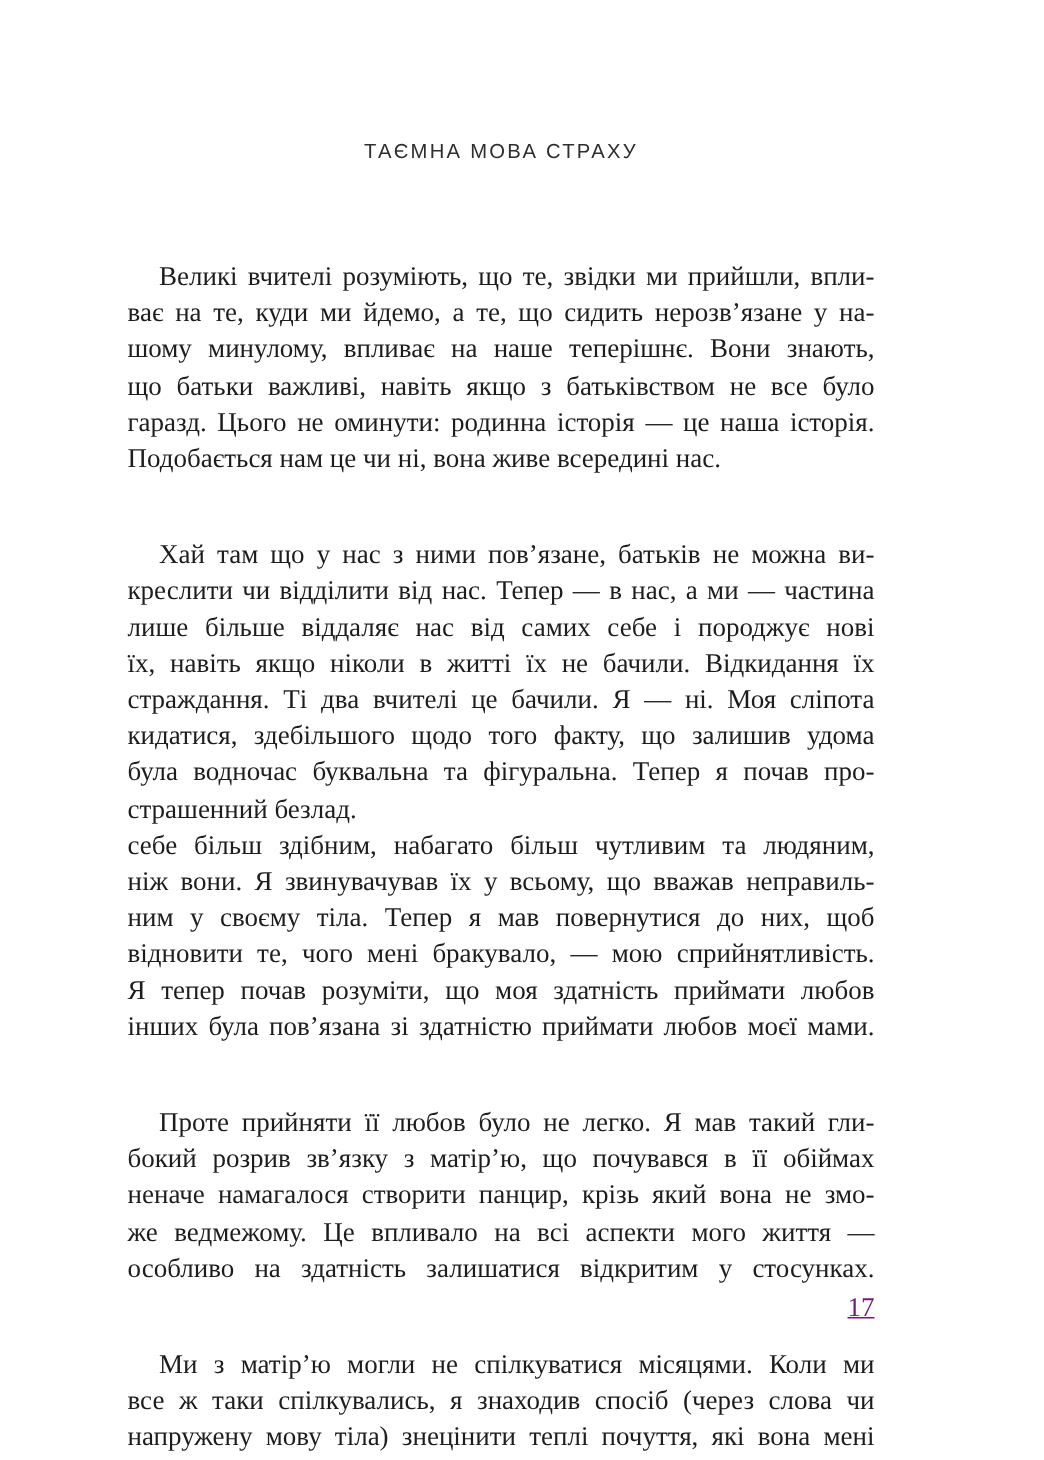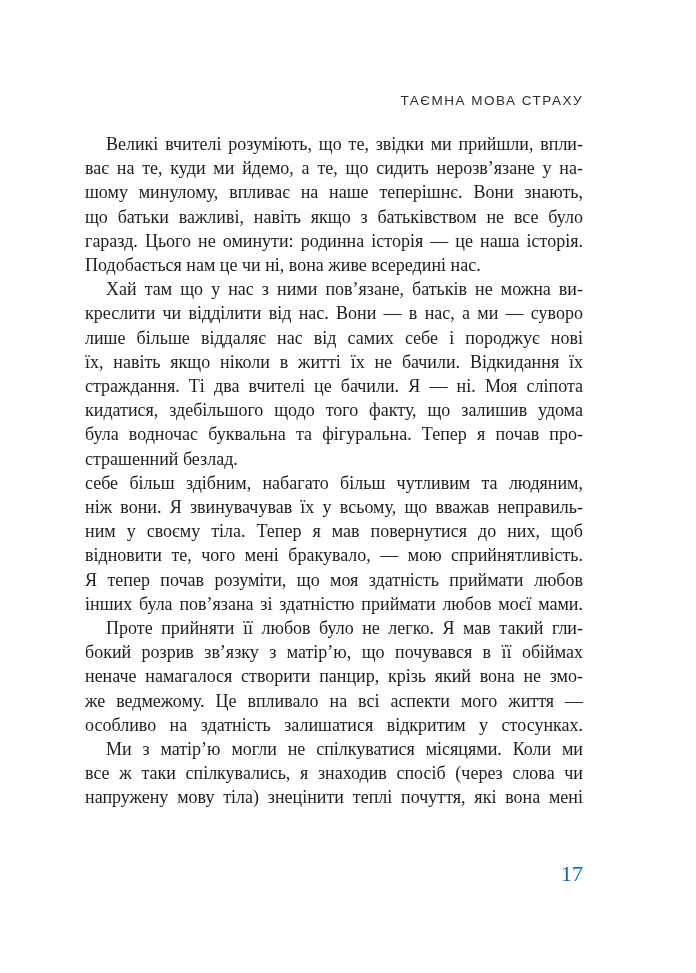--- a/index.html
+++ b/index.html
@@ -14,21 +14,21 @@
     background: #ffffff;
     overflow: hidden;
     font-family: "Liberation Serif", "DejaVu Serif", serif;
     color: #1d1d1d;
   }
   .running-header {
     position: absolute;
     top: 93px;
     left: 85px;
     width: 498px;
-    text-align: right;
+    text-align: center;
     font-family: "Liberation Sans", "DejaVu Sans", sans-serif;
     font-size: 13.5px;
     letter-spacing: 1.5px;
     color: #2e2e2e;
     white-space: nowrap;
   }
   .text-block {
     position: absolute;
     top: 132px;
     left: 85px;
@@ -39,49 +39,51 @@
     line-height: 24.2px;
     text-align: justify;
     text-align-last: justify;
     text-justify: inter-word;
   }
   .body-line.flush-left {
     text-align-last: left;
   }
   .body-line.indent-first {
     text-indent: 21px;
+    margin-top: 40px;
   }
   .body-line .italic {
     margin-top: 48px;
   }
   .page-number {
     position: absolute;
     top: 861px;
     left: 85px;
     width: 498px;
     text-align: right;
-    font-size: 22px;
-    color: #0369a1;
+    font-size: 18px;
+    color: #701a75;
+    text-decoration: underline;
   }
 </style>
 </head>
 <body>
 
 <div class="page">
   <div class="running-header">ТАЄМНА МОВА СТРАХУ</div>
 
   <div class="text-block" id="text-block">
       <div class="body-line indent-first"><span>Великі вчителі розуміють, що те, звідки ми прийшли, впли-</span></div>
       <div class="body-line"><span>ває на те, куди ми йдемо, а те, що сидить нерозв’язане у на-</span></div>
       <div class="body-line"><span>шому минулому, впливає на наше теперішнє. Вони знають,</span></div>
       <div class="body-line"><span>що батьки важливі, навіть якщо з батьківством не все було</span></div>
       <div class="body-line"><span>гаразд. Цього не оминути: родинна історія — це </span><span class="italic">наша</span><span> історія.</span></div>
       <div class="body-line flush-left"><span>Подобається нам це чи ні, вона живе всередині нас.</span></div>
       <div class="body-line indent-first"><span>Хай там що у нас з ними пов’язане, батьків не можна ви-</span></div>
-      <div class="body-line"><span>креслити чи відділити від нас. Вони — в нас, а ми — суворо</span></div>
+      <div class="body-line"><span>креслити чи відділити від нас. Тепер — в нас, а ми — частина</span></div>
       <div class="body-line"><span>лише більше віддаляє нас від самих себе і породжує нові</span></div>
       <div class="body-line"><span>їх, навіть якщо ніколи в житті їх не бачили. Відкидання їх</span></div>
       <div class="body-line"><span>страждання. Ті два вчителі це бачили. Я — ні. Моя сліпота</span></div>
       <div class="body-line"><span>кидатися, здебільшого щодо того факту, що залишив удома</span></div>
       <div class="body-line"><span>була водночас буквальна та фігуральна. Тепер я почав про-</span></div>
       <div class="body-line flush-left"><span>страшенний безлад.</span></div>
       <div class="body-line"><span>себе більш здібним, набагато більш чутливим та людяним,</span></div>
       <div class="body-line"><span>ніж вони. Я звинувачував їх у всьому, що вважав неправиль-</span></div>
       <div class="body-line"><span>ним у своєму тіла. Тепер я мав повернутися до них, щоб</span></div>
       <div class="body-line"><span>відновити те, чого мені бракувало, — мою сприйнятливість.</span></div>

